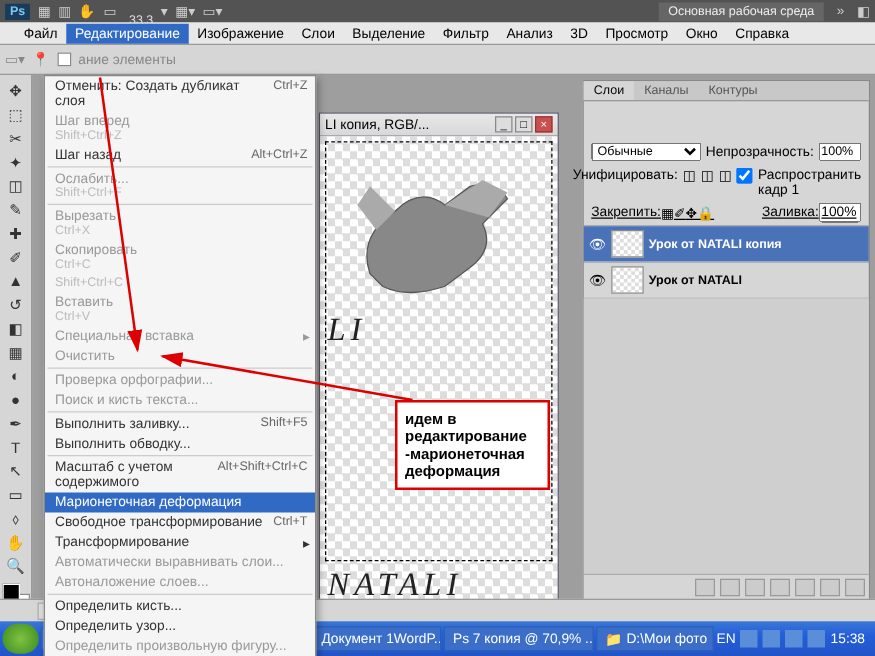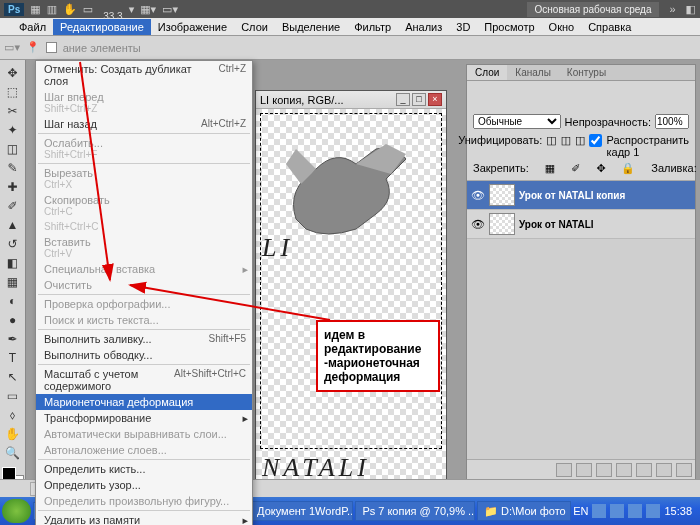--- a/index.html
+++ b/index.html
@@ -40,21 +40,21 @@
 .annotation { position: absolute; left: 316px; top: 260px; width: 124px; border: 2px solid #d00; background: #fff; padding: 6px; font-size: 12px; font-weight: bold; z-index: 60; }
 .arrow-svg { position: absolute; left: 30px; top: 0; z-index: 55; pointer-events: none; }
 .layers-panel { position: absolute; right: 4px; top: 4px; width: 230px; background: #d6d6d6; border: 1px solid #888; }
 .layers-panel .tabs { display: flex; background: #c8c8c8; border-bottom: 1px solid #999; }
 .layers-panel .tabs .tab { padding: 2px 8px; font-size: 10px; color: #555; }
 .layers-panel .tabs .tab.active { background: #d6d6d6; color: #000; }
 .layers-panel .opts { padding: 3px 6px; display: flex; align-items: center; gap: 4px; font-size: 10px; margin-top: 30px; }
 .layers-panel .opts select { font-size: 10px; width: 110px; }
 .layers-panel .opts input { width: 34px; font-size: 10px; }
 .layers-panel .row2 { padding: 2px 6px; display: flex; align-items: flex-start; gap: 4px; font-size: 10px; justify-content: flex-end; }
-.layers-panel .locks { padding: 2px 6px; display: flex; gap: 16px; font-size: 10px; border-bottom: 1px solid #aaa; }
+.layers-panel .locks { padding: 2px 6px; display: flex; align-items: center; gap: 0; font-size: 10px; border-bottom: 1px solid #aaa; text-decoration: underline; }
 .layers-panel .layer { display: flex; align-items: center; padding: 3px 4px; gap: 4px; border-bottom: 1px solid #bbb; }
 .layers-panel .layer.sel { background: #4a72b8; color: #fff; }
 .layers-panel .layer .eye { width: 14px; height: 14px; display: flex; align-items: center; justify-content: center; }
 .layers-panel .layer .thumb { width: 26px; height: 22px; background: #fff; border: 1px solid #888; background-image: repeating-conic-gradient(#fff 0 25%, #ddd 0 50%); background-size: 6px 6px; }
 .layers-panel .layer .lname { font-size: 10px; font-weight: bold; }
 .layers-panel .filler { height: 220px; background: #cfcfcf; }
 .layers-panel .footer { display: flex; justify-content: flex-end; gap: 4px; padding: 3px; background: #d6d6d6; border-top: 1px solid #aaa; }
 .layers-panel .footer .fbtn { width: 16px; height: 14px; background: #ccc; border: 1px solid #999; }
 .statusbar { position: absolute; bottom: 28px; left: 0; right: 0; height: 18px; background: #d6d6d6; border-top: 1px solid #999; display: flex; align-items: center; padding: 0 30px; gap: 2px; }
 .statusbar .sbtn { width: 16px; height: 14px; background: #ddd; border: 1px solid #aaa; }
@@ -192,20 +192,24 @@
       </div>
       <div class="sep"></div>
       <div class="mi">
         <span>Масштаб с учетом содержимого</span>
         <span class="sc">Alt+Shift+Ctrl+C</span>
       </div>
       <div class="mi highlight">
         <span>Марионеточная деформация</span>
       </div>
       <div class="mi">
+        <span>Свободное трансформирование</span>
+        <span class="sc">Ctrl+T</span>
+      </div>
+      <div class="mi">
         <span>Трансформирование</span>
         <span class="arrow">▸</span>
       </div>
       <div class="mi disabled">
         <span>Автоматически выравнивать слои...</span>
       </div>
       <div class="mi disabled">
         <span>Автоналожение слоев...</span>
       </div>
       <div class="sep"></div>
@@ -238,21 +242,21 @@
         <div class="wbtn close">×</div>
       </div>
     </div>
     <div class="canvas-content">
       <div class="sel-marquee"></div>
       <svg class="pigeon" viewBox="0 0 140 120">
         <path d="M 20 80 Q 10 50 40 30 Q 60 10 80 25 L 100 10 Q 120 5 130 20 L 110 40 Q 120 60 100 75 L 80 90 Q 50 100 30 90 Z" fill="#888" stroke="#555"></path>
         <path d="M 80 25 L 110 5 L 130 15 L 115 35 Z" fill="#aaa"></path>
         <path d="M 40 30 L 20 10 L 10 25 L 25 45 Z" fill="#aaa"></path>
       </svg>
-      <div class="phototext" style="top:124px;bottom:auto;">LI</div>
+      <div class="phototext" style="top:140px;bottom:auto;">LI</div>
       <div class="phototext">NATALI</div>
     </div>
   </div>
 
   <svg class="arrow-svg" width="420" height="300">
     <defs>
         <marker id="ah" markerWidth="10" markerHeight="10" refX="8" refY="3" orient="auto">
           <path d="M0,0 L0,6 L9,3 z" fill="#d00"></path>
         </marker>
       </defs>

